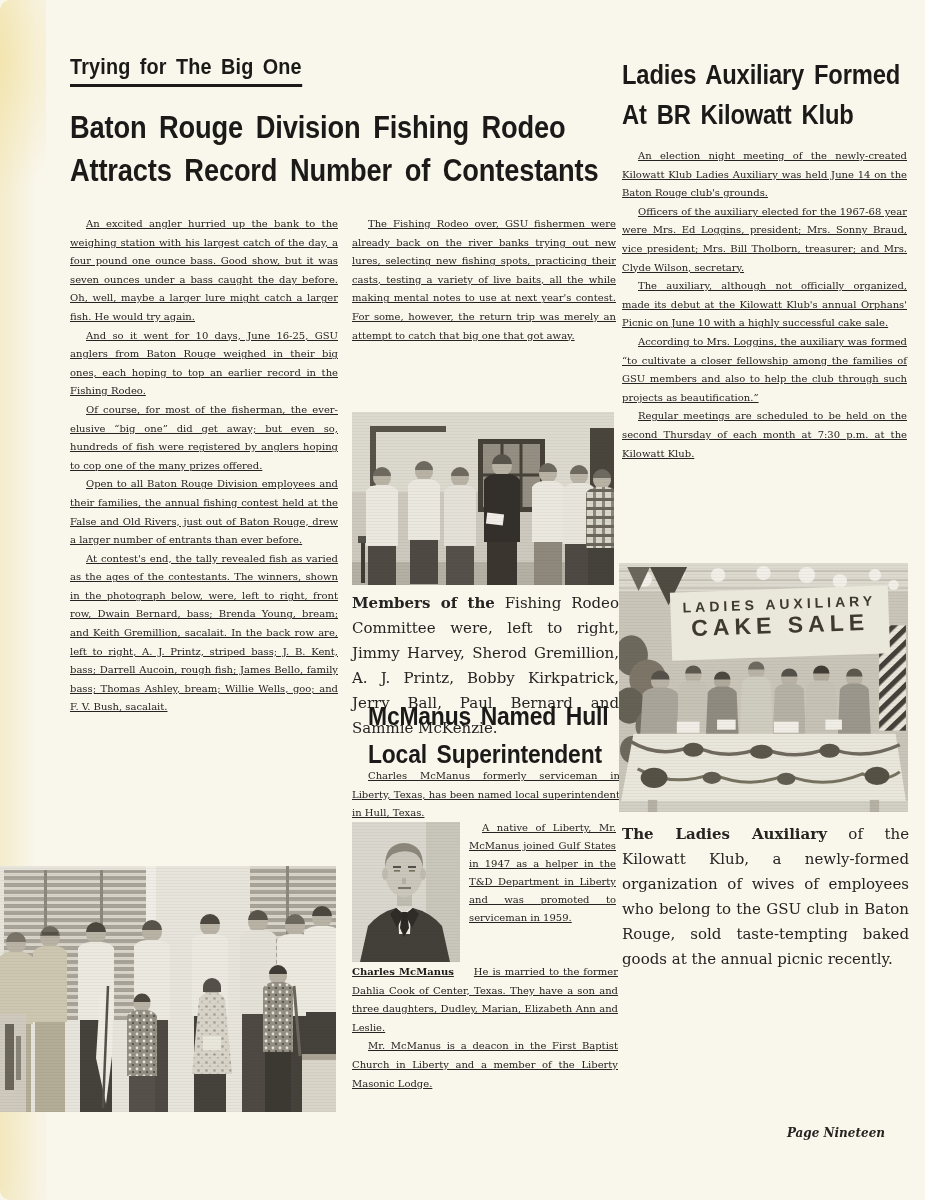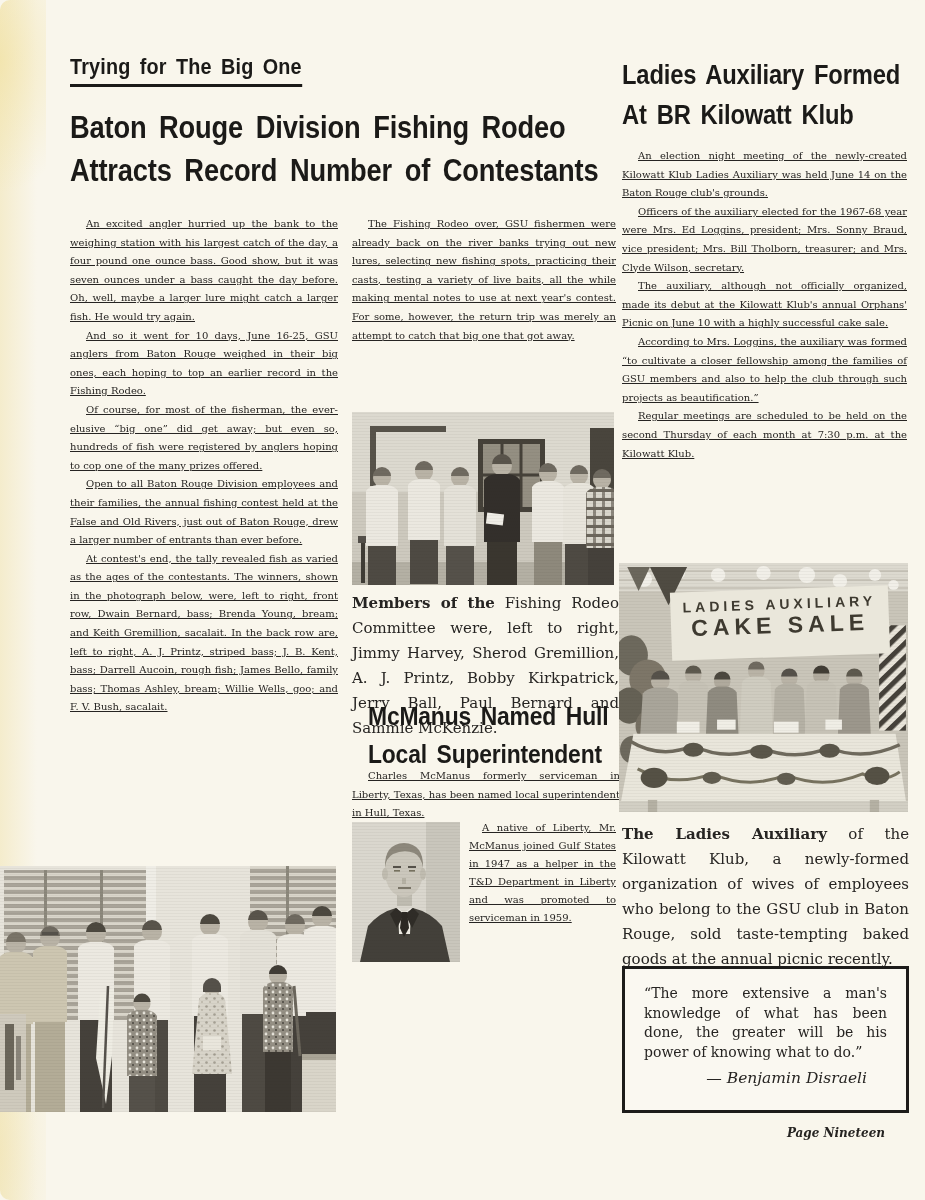--- a/index.html
+++ b/index.html
@@ -195,20 +195,22 @@
       <rect x="42" y="48" width="6" height="1.6" fill="#76715f"></rect>
         <rect x="57" y="48" width="6" height="1.6" fill="#76715f"></rect>
       <rect x="50" y="56" width="4" height="6" fill="#b5b1a4"></rect>
       <rect x="46" y="65" width="13" height="2" fill="#7a7568"></rect>
     </svg>
   </figure>
   <div class="bodycol mp2">
     <p>A native of Liberty, Mr. McManus joined Gulf States in 1947 as a helper in the T&amp;D Department in Liberty and was promoted to serviceman in 1959.</p>
   </div>
   <div class="bodycol mrest">
+    <p class="nolead"><span class="plabel sans">Charles McManus</span><span class="gap"></span><span>He is married to the former Dahlia Cook of Center, Texas. They have a son and three daughters, Dudley, Marian, Elizabeth Ann and Leslie.</span></p>
+    <p>Mr. McManus is a deacon in the First Baptist Church in Liberty and a member of the Liberty Masonic Lodge.</p>
   </div>
 
   <div class="head-aux sans">
     <span class="ln">Ladies Auxiliary Formed</span>
     <span class="ln">At BR Kilowatt Klub</span>
   </div>
   <div class="bodycol col3">
     <p>An election night meeting of the newly-created Kilowatt Klub Ladies Auxiliary was held June 14 on the Baton Rouge club's grounds.</p>
     <p>Officers of the auxiliary elected for the 1967-68 year were Mrs. Ed Loggins, president; Mrs. Sonny Braud, vice president; Mrs. Bill Tholborn, treasurer; and Mrs. Clyde Wilson, secretary.</p>
     <p>The auxiliary, although not officially organized, made its debut at the Kilowatt Klub's annual Orphans' Picnic on June 10 with a highly successful cake sale.</p>
@@ -401,19 +403,15 @@
           <path d="M16 10 L22 80" stroke="#6b665c" stroke-width="3"></path>
         </g>
       <rect y="148" width="26" height="98" fill="#cfcabd"></rect>
       <rect x="5" y="158" width="9" height="66" fill="#6b665a"></rect>
         <rect x="16" y="170" width="5" height="44" fill="#8a857a"></rect>
       <rect x="302" y="188" width="34" height="58" fill="#d9d5c9"></rect>
         <rect x="302" y="188" width="34" height="6" fill="#a9a496"></rect>
     </svg>
   </figure>
 
-  <div class="quote-box">
-    <p class="qtext">“The more extensive a man's knowledge of what has been done, the greater will be his power of knowing what to do.”</p>
-    <p class="qattr">— Benjamin Disraeli</p>
-  </div>
 
   <div class="page-number">Page Nineteen</div>
 </div>
 
 </body></html>

